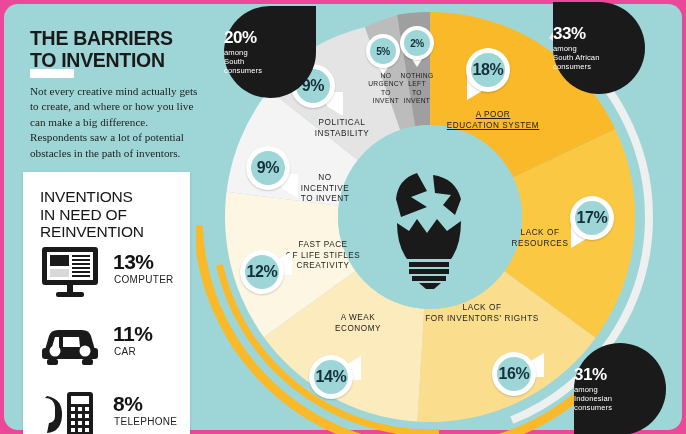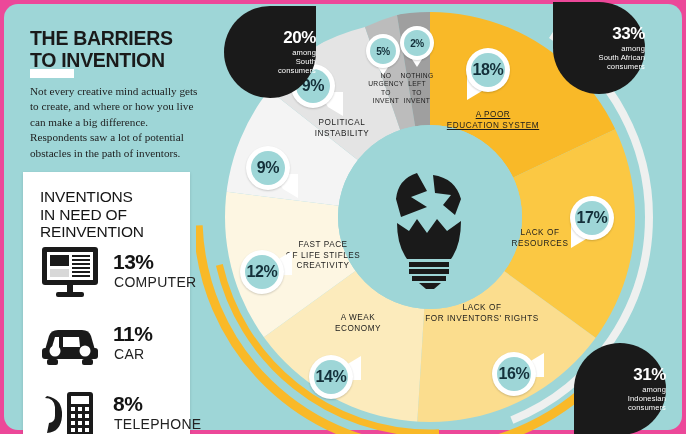--- a/index.html
+++ b/index.html
@@ -85,21 +85,21 @@
     position: absolute;
     left: 74px; top: 6px;
     font-weight: bold;
     font-size: 21px;
     letter-spacing: -0.5px;
     color: #141414;
   }
   .card-lab {
     position: absolute;
     left: 75px; top: 30px;
-    font-size: 14px;
+    font-size: 10px;
     letter-spacing: 0.3px;
     color: #222222;
     text-transform: uppercase;
   }
   
   .donut-wrap {
     position: absolute;
     left: 196px; top: -4px;
     width: 490px; height: 442px;
   }
@@ -177,21 +177,21 @@
   }
   .drop.tl .body { border-radius: 0 50% 50% 50%; }
   .drop.tr .body { border-radius: 50% 0 50% 50%; }
   .drop.bl .body { border-radius: 50% 50% 50% 0; }
   .drop .txt {
     position: absolute;
     left: 0; top: 0;
     width: 92px; height: 92px;
     display: flex;
     flex-direction: column;
-    align-items: flex-end;
+    align-items: flex-start;
     justify-content: center;
     color: #ffffff;
     text-align: center;
   }
   .drop .big {
     font-weight: bold;
     font-size: 17px;
     letter-spacing: -0.4px;
     line-height: 1;
     margin-bottom: 2px;
@@ -365,20 +365,25 @@
     <div>A WEAK</div>
     <div>ECONOMY</div>
   </div>
 
   <div class="seg-lab" style="left:284px; top:240px; width:78px;">
     <div>FAST PACE</div>
     <div>OF LIFE STIFLES</div>
     <div>CREATIVITY</div>
   </div>
 
+  <div class="seg-lab" style="left:291px; top:173px; width:68px;">
+    <div>NO</div>
+    <div>INCENTIVE</div>
+    <div>TO INVENT</div>
+  </div>
 
   <div class="seg-lab" style="left:305px; top:118px; width:74px;">
     <div>POLITICAL</div>
     <div>INSTABILITY</div>
   </div>
 
   <div class="seg-lab tiny" style="left:366px; top:72px; width:40px;">
     <div>NO URGENCY</div>
     <div>TO</div>
     <div>INVENT</div>

